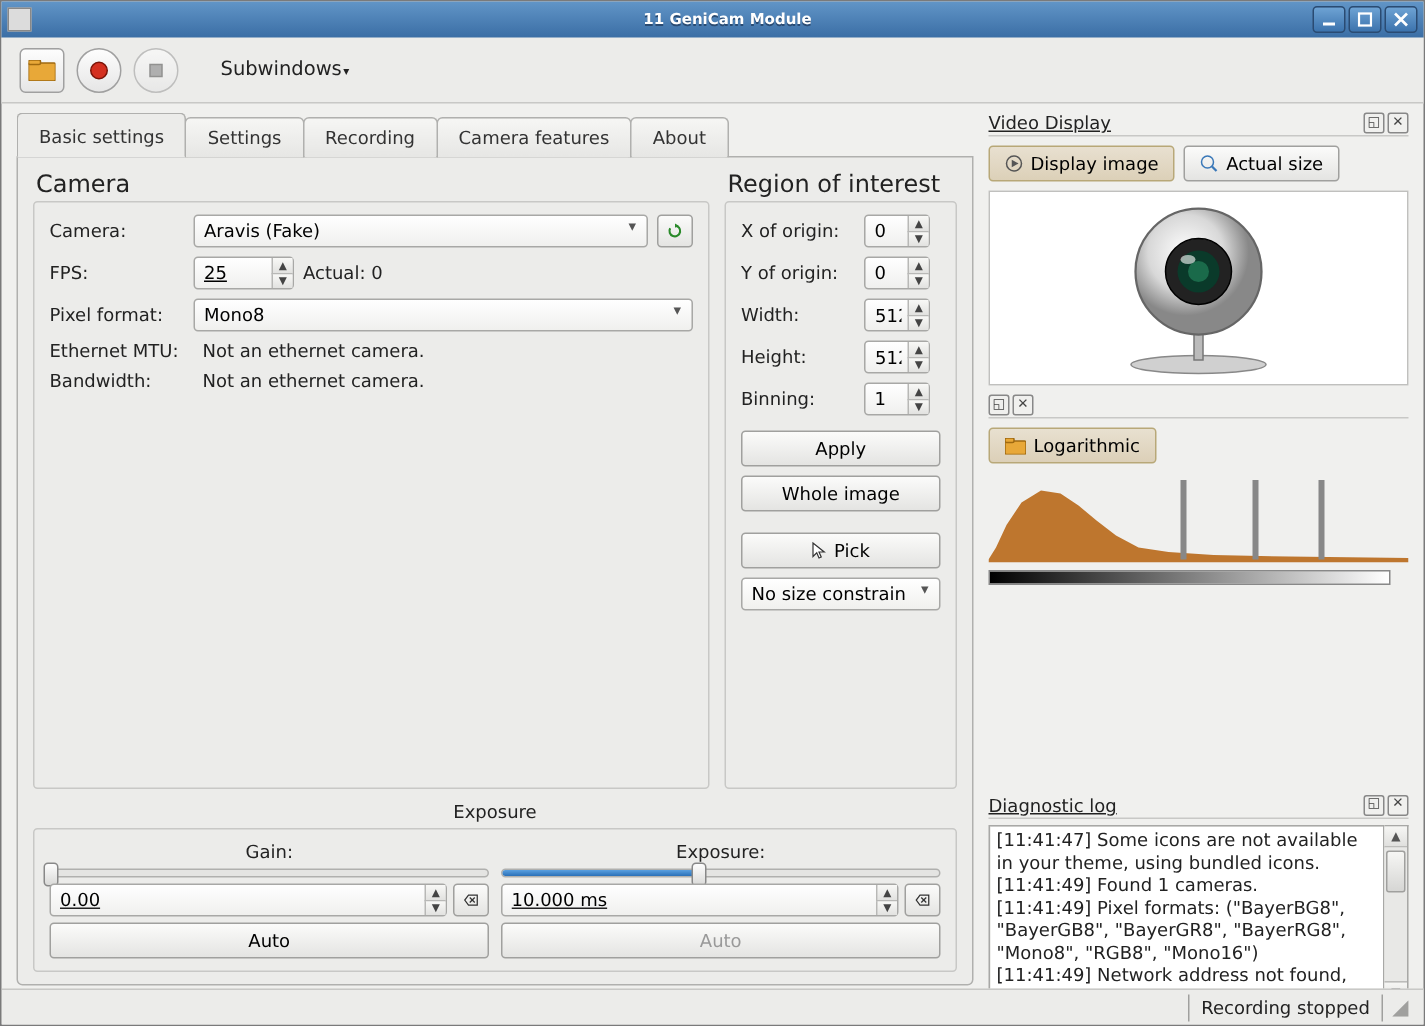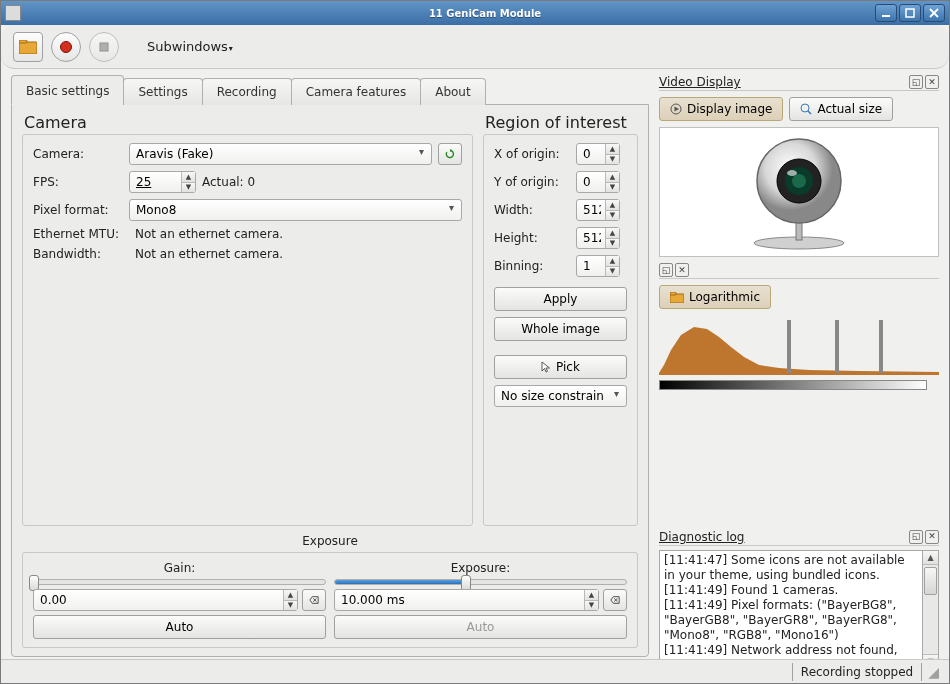--- a/index.html
+++ b/index.html
@@ -5,21 +5,21 @@
   * { box-sizing: border-box; }
   html, body { margin:0; padding:0; font-family: "DejaVu Sans","Liberation Sans",Arial,sans-serif; font-size:12px; color:#222; background:#f0f0f0; }
   .window { width:950px; height:684px; margin:0 auto; background:#f0f0ee; display:flex; flex-direction:column; border:1px solid #7a7a7a; }
   .titlebar { height:24px; background:linear-gradient(to bottom,#6195c7,#3b6ea5); color:#fff; display:flex; align-items:center; padding:0 4px; position:relative; }
   .titlebar .title { position:absolute; left:0; right:0; text-align:center; font-weight:bold; font-size:10px; text-shadow:0 1px 0 #2a4b72;margin-left:20px; }
   .titlebar .icon { width:16px; height:16px; background:#dcdcdc; border:1px solid #888; display:inline-block; margin-right:6px; }
   .titlebar .wincontrols { margin-left:auto; display:flex; gap:2px; z-index:2;}
   .winbtn { width:22px; height:18px; background:linear-gradient(#6ea3d4,#3c73ad); border:1px solid #2a4b72; border-radius:3px; display:flex; align-items:center; justify-content:center; color:#fff; font-size:11px; cursor:pointer; }
   .winbtn svg { width:10px; height:10px; }
 
-  .toolbar { height:44px; background:#ececea; border-bottom:1px solid #c8c8c6; display:flex; align-items:center; padding:0 12px; gap:8px;border-radius:14px; }
+  .toolbar { height:44px; background:#ececea; border-bottom:1px solid #c8c8c6; display:flex; align-items:center; padding:0 12px; gap:8px; }
   .tbtn { width:30px; height:30px; border:1px solid #a0a0a0; border-radius:15px; background:linear-gradient(#fdfdfd,#e6e6e6); display:flex; align-items:center; justify-content:center; cursor:pointer; }
   .tbtn.flat { border-radius:4px; }
   .tbtn.disabled { opacity:0.6; }
   .subwindows { margin-left:20px; font-size:13px; color:#222; cursor:pointer; }
   .subwindows::after { content:"\25BE"; font-size:8px; margin-left:1px; }
 
   .body { flex:1; display:flex; padding:6px 10px 2px 10px; gap:10px; min-height:0; }
   .left { flex: 1 1 620px; display:flex; flex-direction:column; min-height:0;}
   .right { width:280px; display:flex; flex-direction:column; gap:6px; min-height:0;}
 
@@ -56,21 +56,21 @@
   .roi-col .btn.wide { margin-top:4px;}
 
   .exposure-block .title { text-align:center; font-size:12px; margin-bottom:4px;}
   .exposure-cols { display:flex; gap:8px; }
   .expcol { flex:1; display:flex; flex-direction:column; align-items:stretch; gap:4px;}
   .expcol .sublabel { text-align:center; }
   .slider-track { position:relative; height:6px; border:1px solid #b0b0ae; border-radius:3px; background:#e4e4e2;}
   .slider-track .fill { position:absolute; left:0; top:0; bottom:0; background:linear-gradient(#5aa0e0,#2a70b8); border-radius:3px 0 0 3px;}
   .slider-track .thumb { position:absolute; top:-5px; width:10px; height:16px; background:linear-gradient(#fdfdfd,#dadad8); border:1px solid #888; border-radius:3px; transform:translateX(-5px);}
   .expinput-row { display:flex; gap:4px; }
-  .expinput-row .spin-wrap { flex:1; }
+  .expinput-row .spin-wrap { flex:1;text-decoration:underline; }
   .expinput-row .spin-wrap input { width:100%; }
 
   .section-head { display:flex; align-items:center; border-bottom:1px solid #c8c8c6; padding-bottom:1px;}
   .section-head .lbl { font-size:12px; text-decoration:underline; flex:1; }
   .section-head .hicons { display:flex; gap:2px; }
   .hicon { width:14px; height:14px; border:1px solid #888; background:#f0f0ee; border-radius:2px; display:flex; align-items:center; justify-content:center; font-size:9px; color:#444; cursor:pointer; line-height:1;}
   .video-btns { display:flex; gap:6px; margin:6px 0 6px 0;}
   .video-area { border:1px solid #c0c0be; background:#fff; height:130px; display:flex; align-items:center; justify-content:center;}
   .cam-draw svg { width:150px; height:120px; }
   .histo-block .btn { margin:6px 0; }

